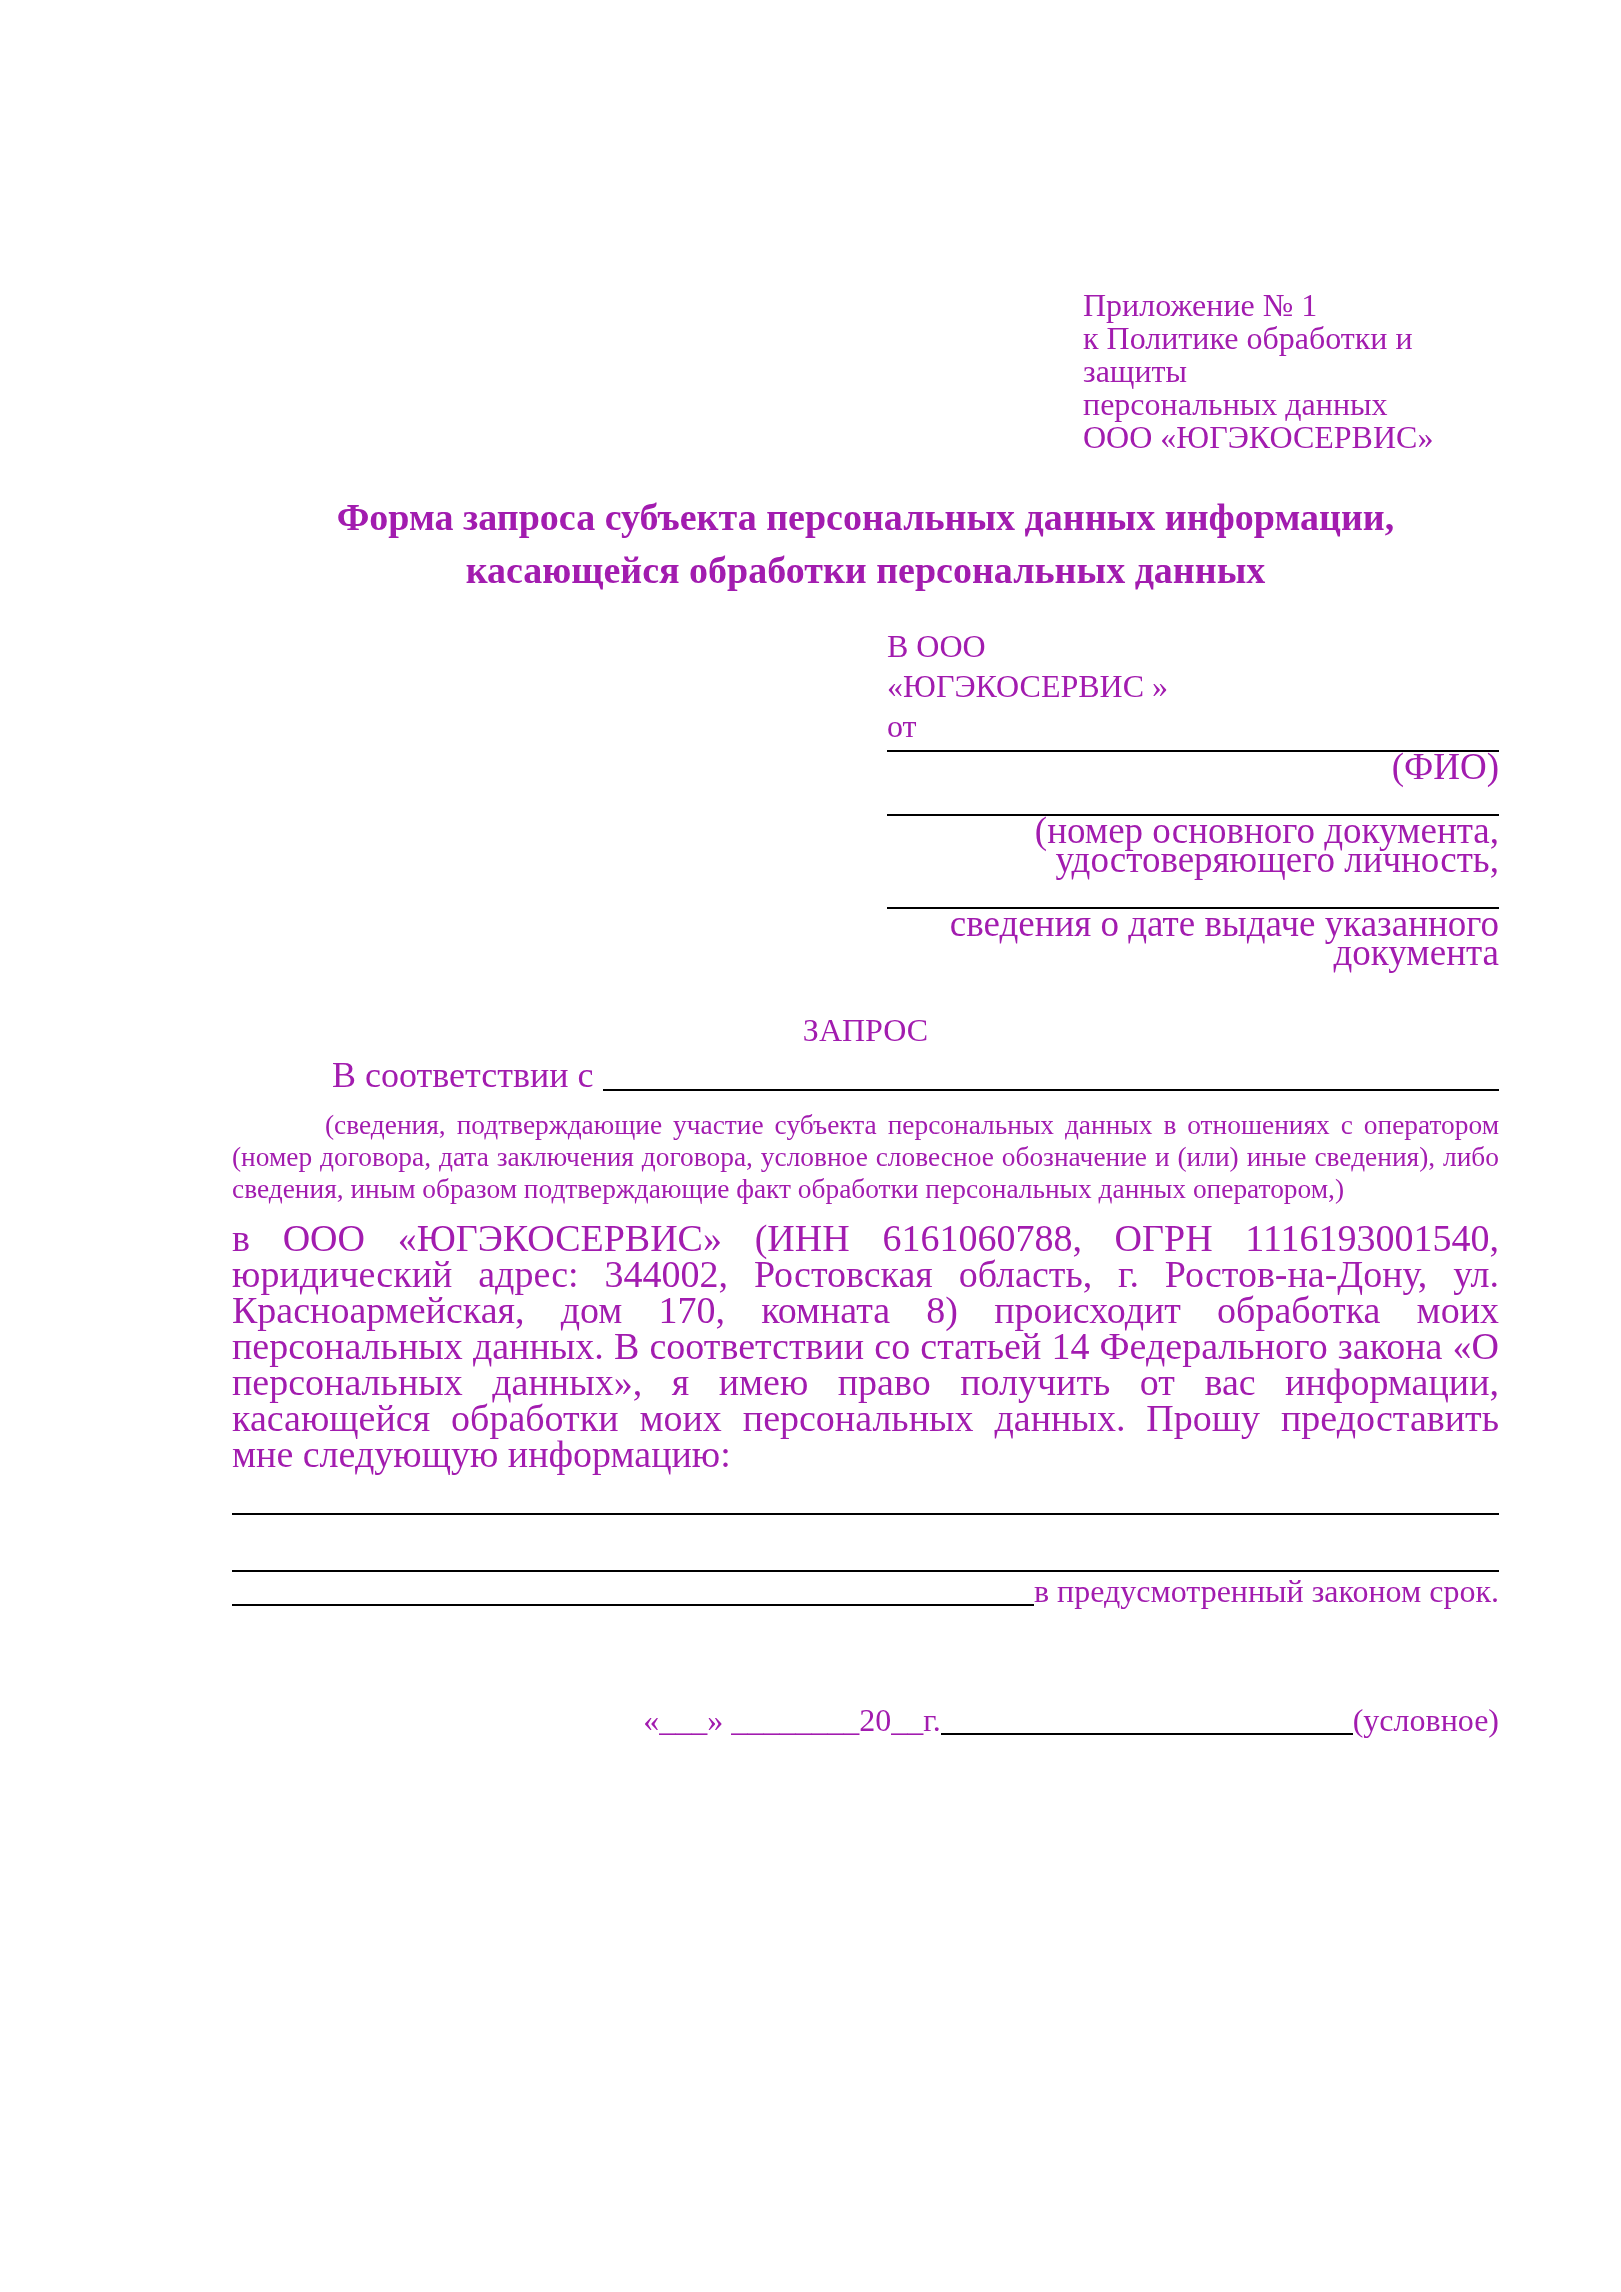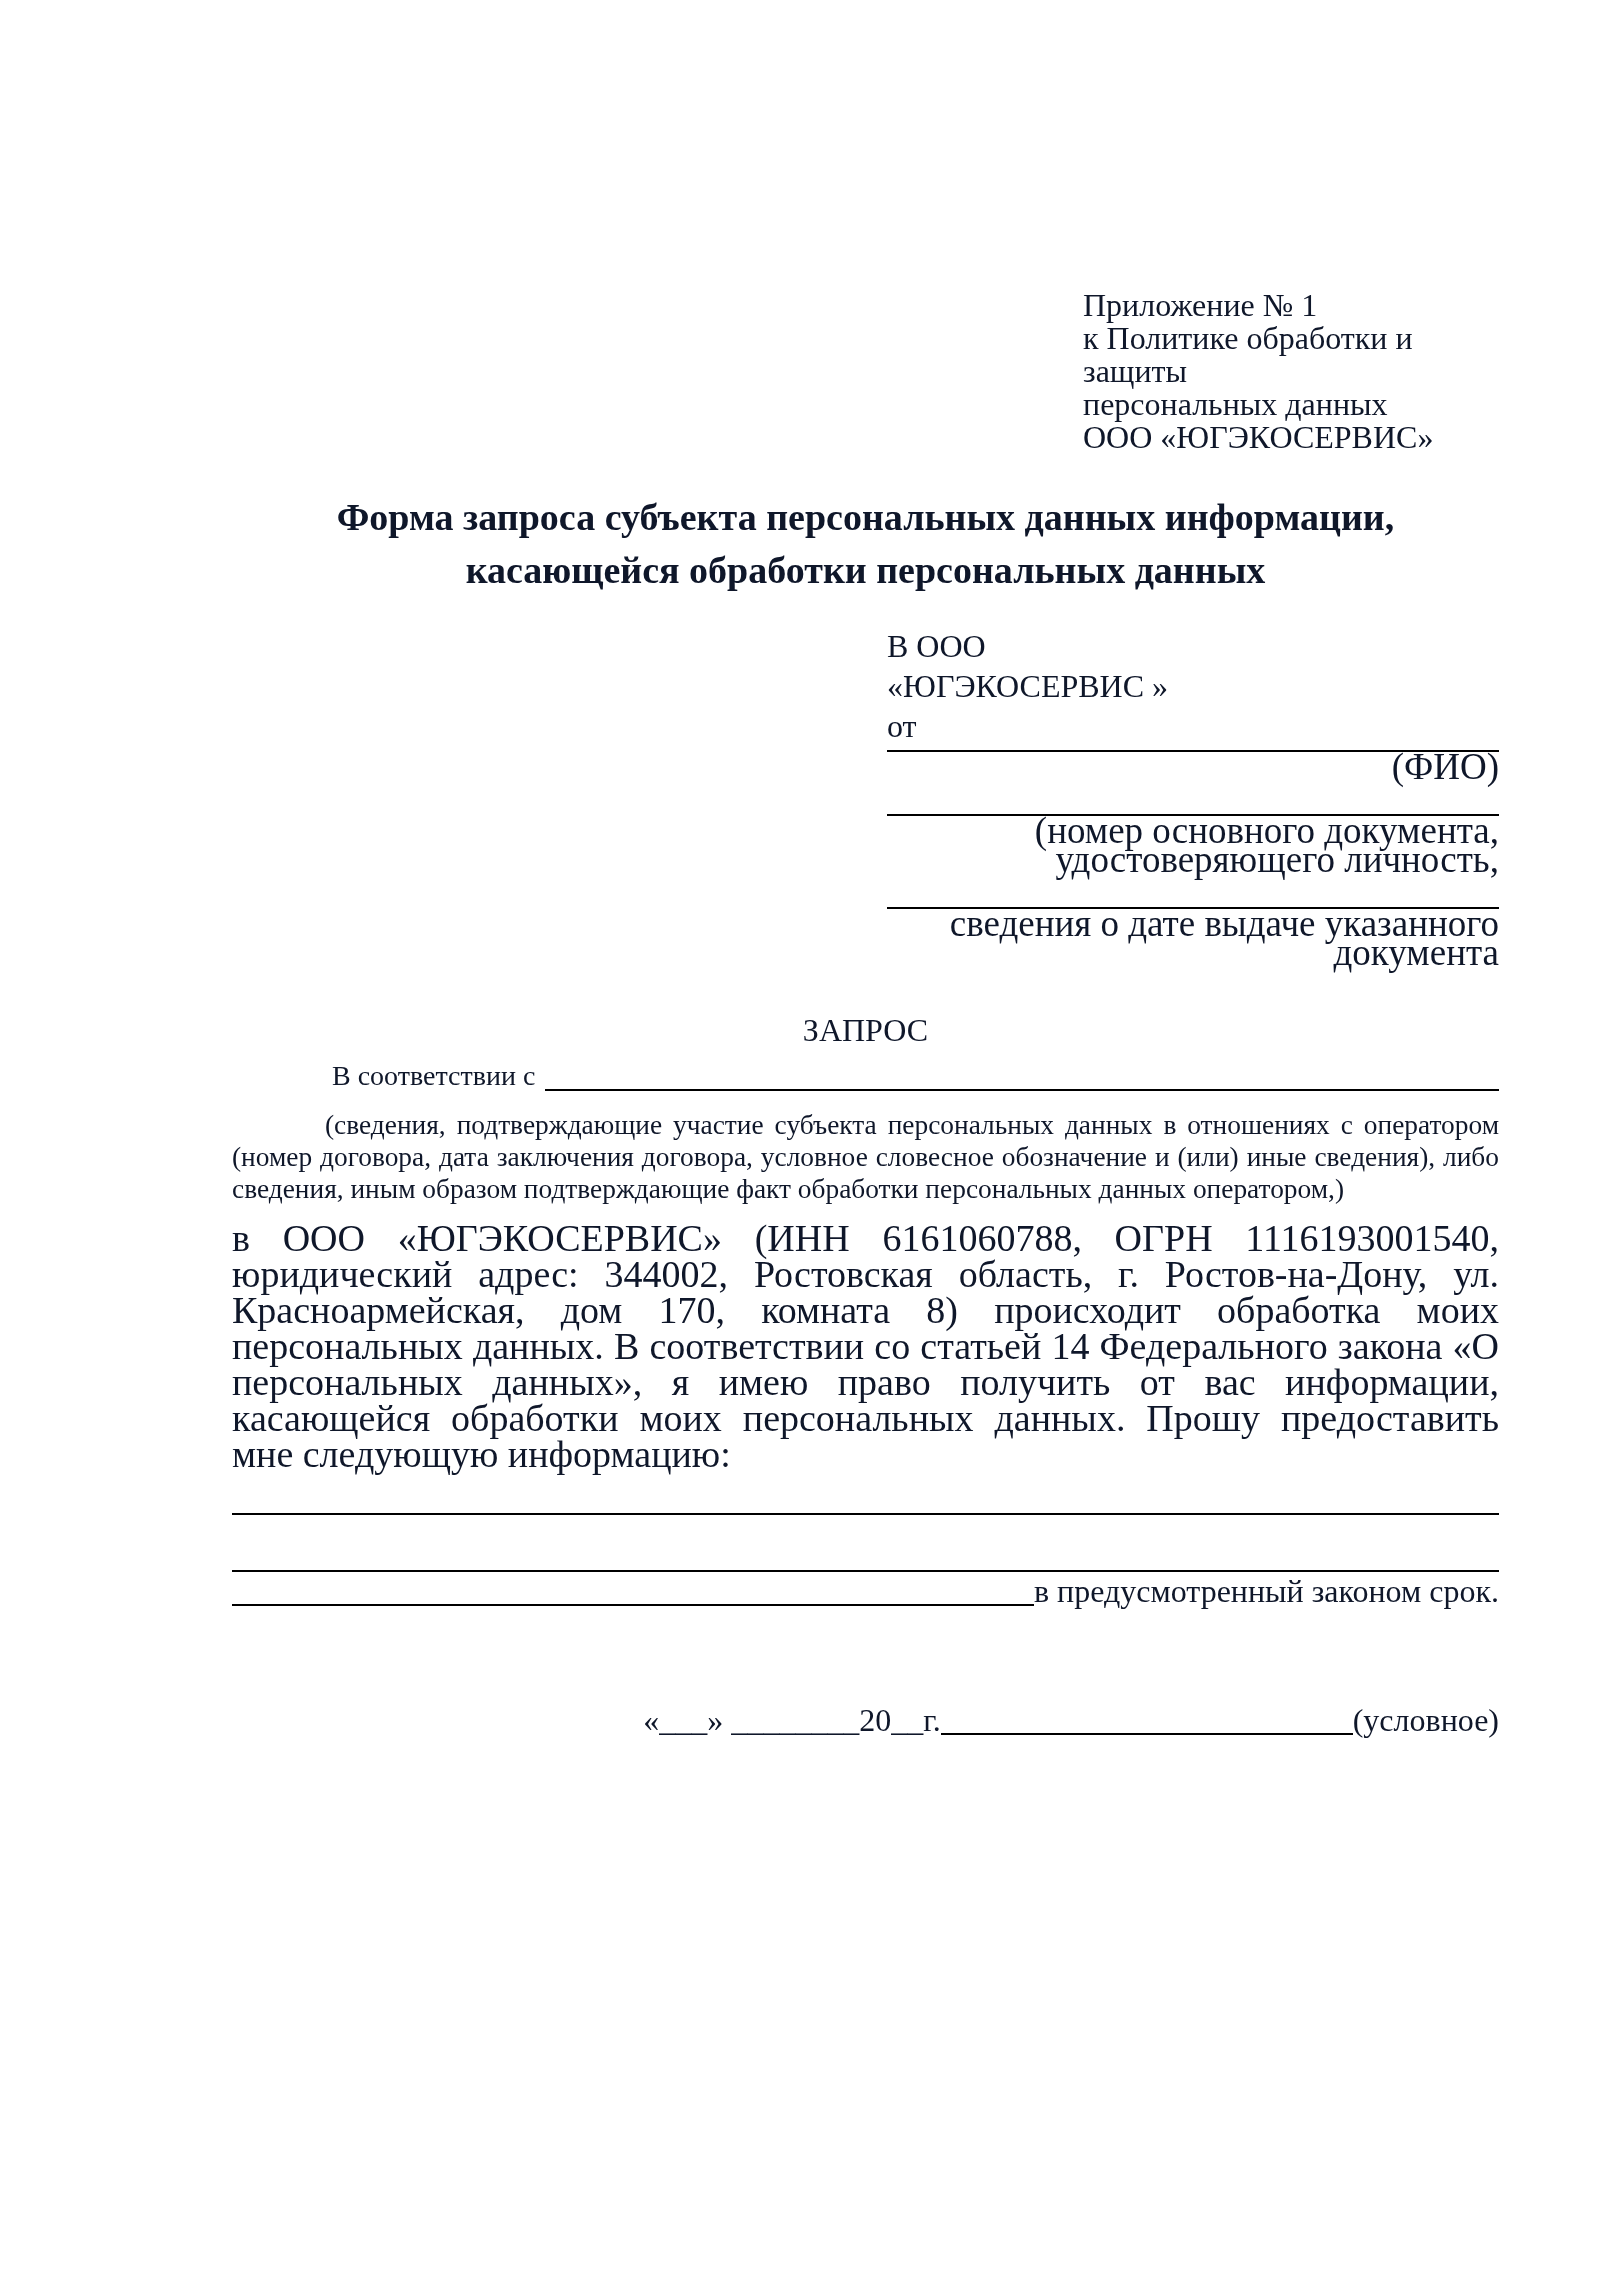--- a/index.html
+++ b/index.html
@@ -5,21 +5,21 @@
   html, body {
     margin: 0;
     padding: 0;
     background: #ffffff;
   }
   .page {
     position: relative;
     width: 1621px;
     height: 2293px;
     background: #ffffff;
-    color: #0f172a;
+    color: #a21caf;
     font-family: "Liberation Serif", "DejaVu Serif", serif;
     overflow: hidden;
   }
   .content {
     position: absolute;
     left: 232px;
     right: 122px;
     top: 289px;
   }
 
@@ -65,21 +65,21 @@
   
   .request-heading {
     margin-top: 44px;
     text-align: center;
     font-size: 32px;
     line-height: 39px;
   }
   .intro-row {
     display: flex;
     margin-top: 3.9px;
-    font-size: 28px;
+    font-size: 36px;
     line-height: 43px;
   }
   .intro-row .intro-text {
     padding-left: 100px;
     white-space: pre;
   }
   .fill-line {
     flex: 1;
     border-bottom: 2.9px solid #000;
     margin-bottom: 5.9px;

